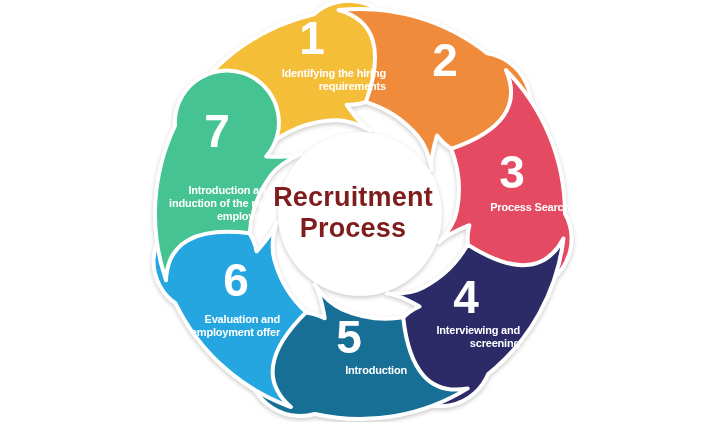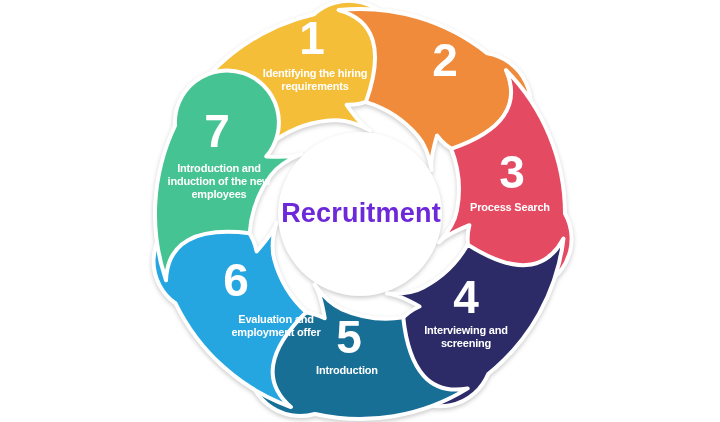--- a/index.html
+++ b/index.html
@@ -11,30 +11,30 @@
   .petal{stroke:#ffffff;stroke-width:4;stroke-linejoin:round;}
   .wheel{filter:drop-shadow(0 2px 2px rgba(110,110,110,0.35));}
   .num{
     position:absolute;transform:translate(-50%,-50%);
     color:#ffffff;font-size:46px;font-weight:bold;line-height:1;
     text-align:center;
   }
   .lbl{
     position:absolute;transform:translate(-50%,-50%);
     color:#ffffff;font-size:11px;font-weight:bold;line-height:13px;
-    text-align:center;letter-spacing:-0.2px;
+    text-align:right;letter-spacing:-0.2px;
   }
   .title{
-    position:absolute;left:361px;top:213px;transform:translate(-50%,-50%);
-    color:#6d28d9;font-size:27px;font-weight:bold;line-height:31px;
+    position:absolute;left:353px;top:213px;transform:translate(-50%,-50%);
+    color:#7f1d1d;font-size:27px;font-weight:bold;line-height:31px;
     text-align:center;white-space:nowrap;letter-spacing:0.2px;
   }
   .title span{display:block;}
   .w142{width:142px;} .w108{width:108px;} .w120{width:120px;}
-  .w96{width:96px;margin-left:44px;} .w106{width:106px;}
+  .w96{width:96px;} .w106{width:106px;margin-top:22px;}
 </style>
 </head>
 <body>
 
 <div class="stage">
 
   <svg width="720" height="422" viewBox="0 0 720 422">
     <g class="wheel">
 
       <path class="petal" d="M276.2 139.7 Q233 70 187.2 103.6 A205 205 0 0 1 313.9 14.2 A52 52 0 1 1 346.6 104.8 Q361.5 126 370.2 130.6 Q350.1 119.5 334.9 120.3 A110 110 0 0 0 276.2 139.7 Z" fill="#F4BE39"></path>
@@ -65,15 +65,16 @@
 
   <div class="lbl w142" style="left:315px;top:80px">Identifying the hiring requirements</div>
   <div class="lbl w120" style="left:510px;top:207px">Process Search</div>
   <div class="lbl w108" style="left:466px;top:337px">Interviewing and screening</div>
   <div class="lbl w120" style="left:347px;top:370px">Introduction</div>
   <div class="lbl w96" style="left:232px;top:326px">Evaluation and employment offer</div>
   <div class="lbl w106" style="left:219px;top:181px">Introduction and induction of the new employees</div>
 
   <div class="title">
     <span>Recruitment</span>
+    <span>Process</span>
   </div>
 
 </div>
 
 </body></html>

